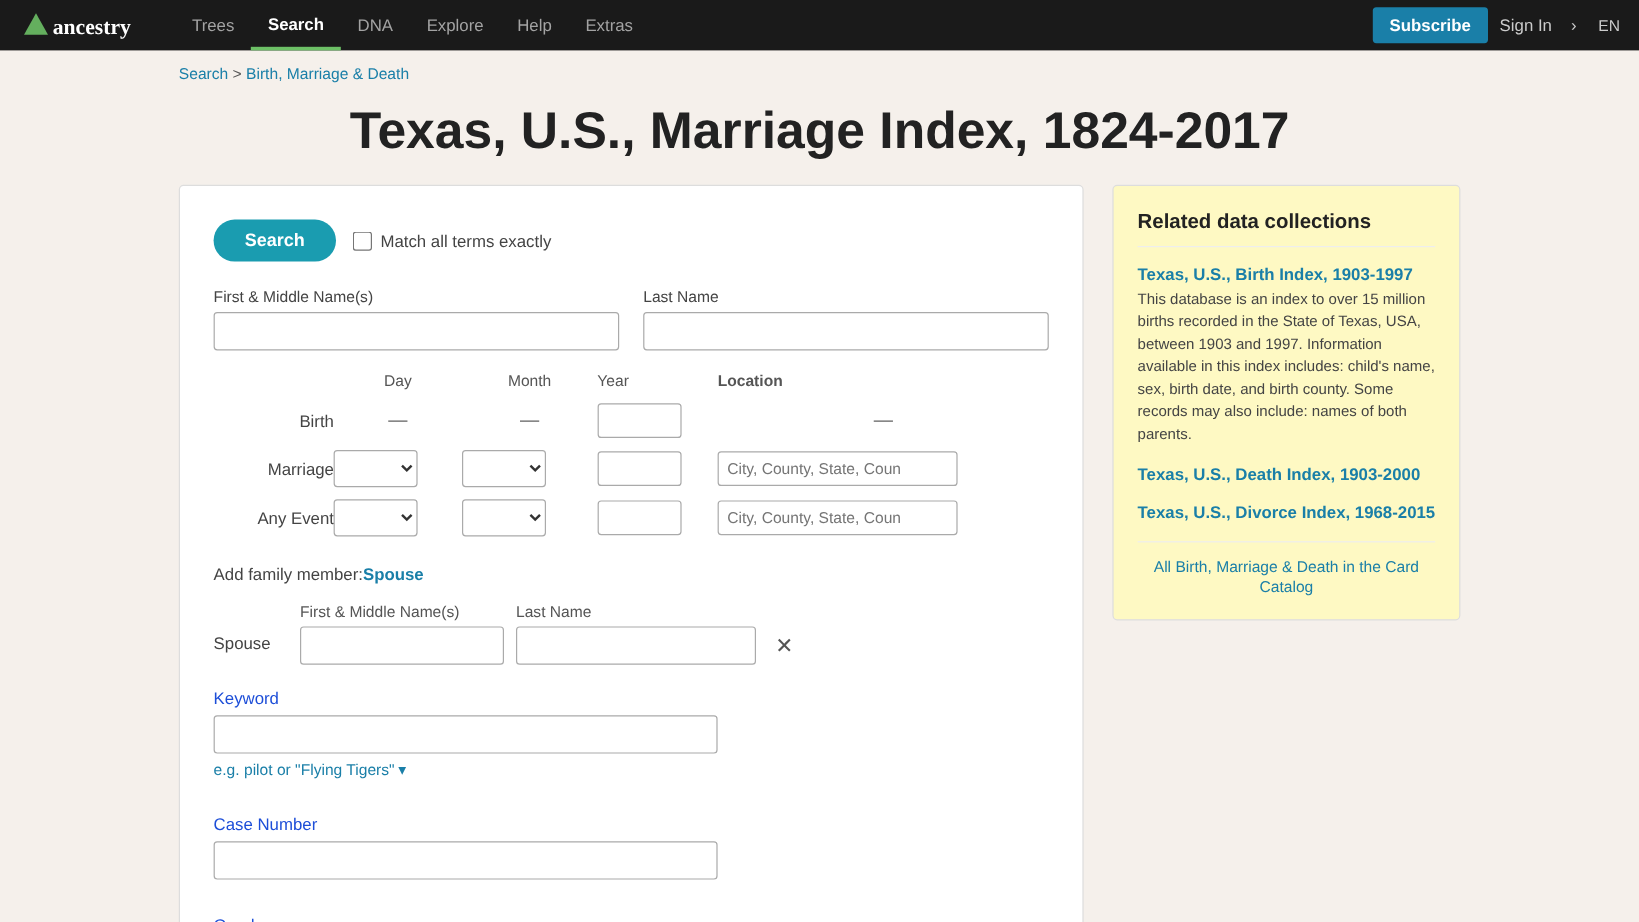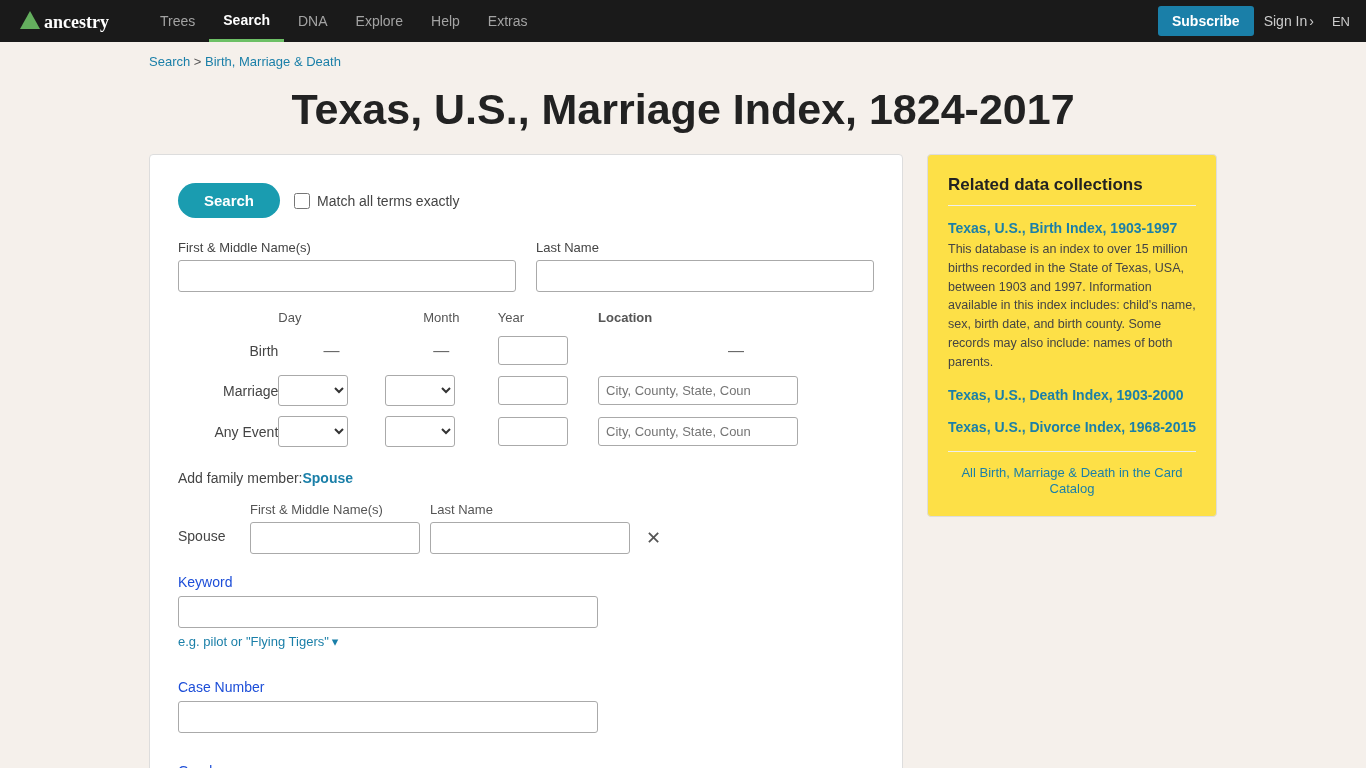--- a/index.html
+++ b/index.html
@@ -7,21 +7,21 @@
 
     
     nav { background: #1a1a1a; display: flex; align-items: center; height: 42px; padding: 0 16px; gap: 0; }
     .nav-logo { display: flex; align-items: center; margin-right: 20px; }
     .nav-logo svg { width: 110px; height: 28px; }
     .nav-links { display: flex; align-items: center; flex: 1; gap: 0; }
     .nav-link { color: #a3a3a3; text-decoration: none; padding: 0 14px; font-size: 14px; height: 42px; display: flex; align-items: center; }
     .nav-link.active { color: #fff; border-bottom: 3px solid #6dc066; font-weight: bold; }
     .nav-right { display: flex; align-items: center; gap: 10px; }
     .nav-subscribe { background: #1a7fa8; color: #fff; border: none; padding: 7px 14px; border-radius: 3px; font-size: 14px; cursor: pointer; font-weight: bold; }
-    .nav-signin { color: #ccc; font-size: 14px; cursor: pointer; text-decoration: none; display: flex; align-items: center; gap: 2px; }
+    .nav-signin { color: #ccc; font-size: 14px; cursor: pointer; text-decoration: none; display: flex; align-items: center; gap: 16px; }
     .nav-lang { color: #ccc; font-size: 13px; margin-left: 8px; }
 
     
     .breadcrumb { max-width: 1100px; margin: 12px auto 0; padding: 0 16px; font-size: 13px; color: #555; }
     .breadcrumb a { color: #1a7fa8; text-decoration: none; }
 
     
     .page-title { text-align: center; font-size: 43px; font-weight: bold; margin: 16px 0 20px; color: #222; }
 
     
@@ -68,21 +68,21 @@
     .spouse-last-col { width: 200px; }
 
     
     .section-label { font-size: 14px; color: #1d4ed8; margin-bottom: 6px; display: block; font-weight: normal; }
     .keyword-input { width: 420px; border: 1px solid #aaa; border-radius: 3px; padding: 7px 9px; font-size: 14px; margin-bottom: 5px; }
     .keyword-hint { font-size: 13px; color: #1a7fa8; cursor: pointer; display: inline-flex; align-items: center; gap: 3px; margin-bottom: 16px; }
     .case-input { width: 420px; border: 1px solid #aaa; border-radius: 3px; padding: 7px 9px; font-size: 14px; margin-bottom: 16px; }
 
     
     .sidebar { width: 290px; flex-shrink: 0; }
-    .related-box { background: #fde047; border: 1px solid #ddd; border-radius: 4px; padding: 20px; }
+    .related-box { background: #fef9c3; border: 1px solid #ddd; border-radius: 4px; padding: 20px; }
     .related-title { font-size: 17px; font-weight: bold; color: #222; margin-bottom: 14px; border-bottom: 1px solid #eee; padding-bottom: 10px; }
     .related-item { margin-bottom: 16px; }
     .related-item a { color: #1a7fa8; text-decoration: none; font-size: 14px; font-weight: bold; display: block; margin-bottom: 4px; }
     .related-item p { font-size: 12.5px; color: #444; line-height: 1.5; }
     .related-all { text-align: center; margin-top: 8px; border-top: 1px solid #eee; padding-top: 12px; }
     .related-all a { color: #1a7fa8; font-size: 13px; text-decoration: none; }
 
     
     .col-label { width: 80px; }
     .col-day { width: 85px; }
@@ -147,21 +147,21 @@
       <div class="name-field">
         <span class="field-label">Last Name</span>
         <input type="text" class="text-input" style="">
       </div>
     </div>
 
     <table class="event-table">
       <thead>
         <tr>
           <th class="col-label"></th>
-          <th class="col-day" style="text-align:left;">Day</th>
+          <th class="col-day" style="text-align:center;">Day</th>
           <th class="col-month" style="text-align:center;">Month</th>
           <th class="col-year" style="text-align:left;">Year</th>
           <th class="col-loc" style="text-align:left;font-weight:bold;">Location</th>
         </tr>
       </thead>
       <tbody>
 
         <tr>
           <td class="event-label">Birth</td>
           <td class="dash-cell">—</td>

